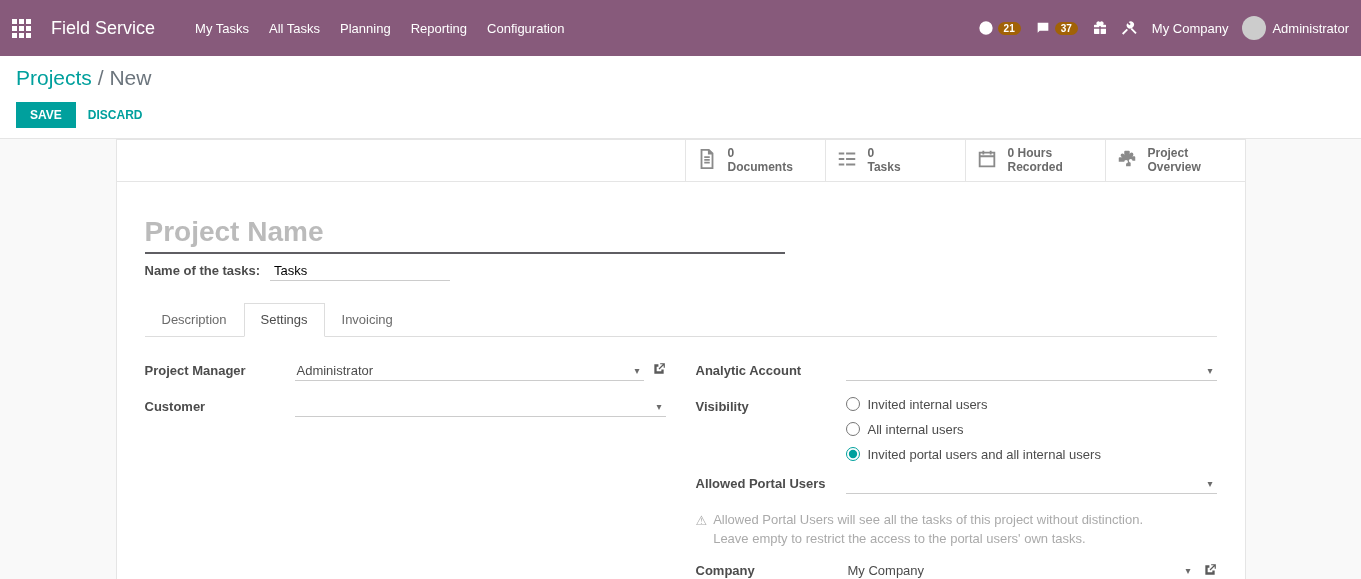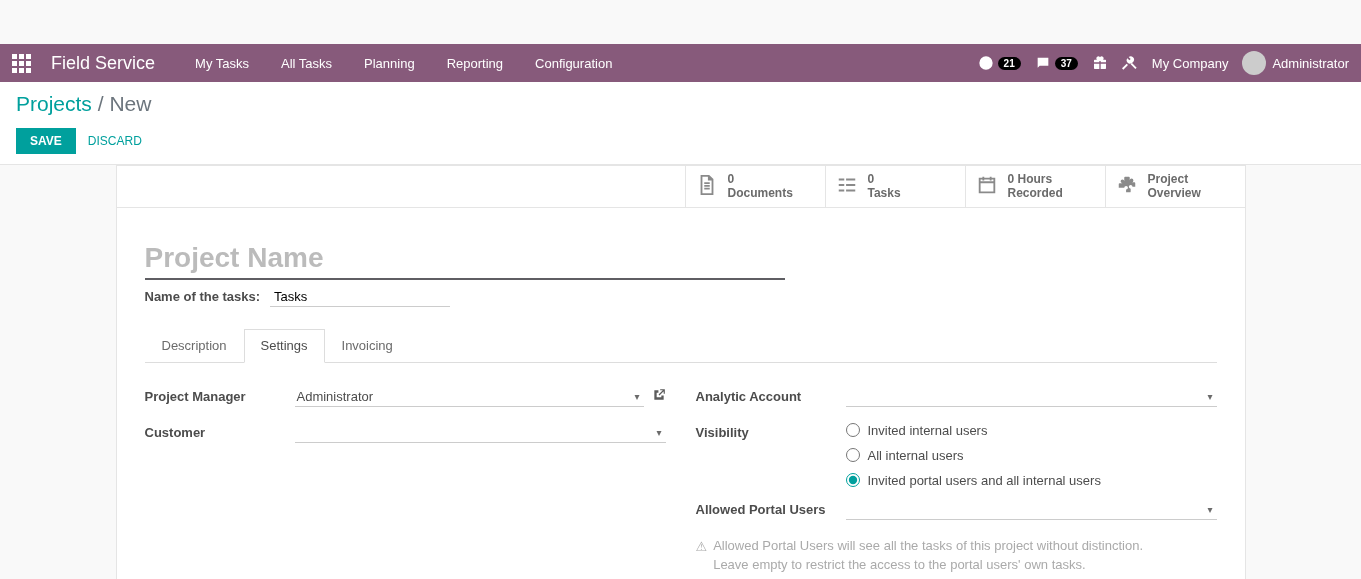--- a/index.html
+++ b/index.html
@@ -1,33 +1,33 @@
 <!DOCTYPE html>
 <html><head>
 <meta charset="utf-8">
 <style>
 * { box-sizing: border-box; margin: 0; padding: 0; }
 body { font-family: "Helvetica Neue", Arial, sans-serif; font-size: 13px; color: #4c4c4c; background: #f9f9f9; overflow: hidden; }
-.navbar { background: #875A7B; height: 38px; display: flex; align-items: center; padding: 0 12px; color: #fff; margin-top: 44px; }
+.navbar { background: #875A7B; height: 56px; display: flex; align-items: center; padding: 0 12px; color: #fff; }
 .apps-icon { display: grid; grid-template-columns: repeat(3, 5px); grid-template-rows: repeat(3, 5px); gap: 2px; margin-right: 20px; cursor:pointer;}
 .apps-icon div { background: #fff; width: 5px; height: 5px; }
 .brand { font-size: 18px; font-weight: 500; margin-right: 40px; }
-.nav-items { display: flex; gap: 32px; flex: 1; }
+.nav-items { display: flex; gap: 20px; flex: 1; }
 .nav-items a { color: #fff; text-decoration: none; font-size: 13px; }
 .nav-right { display: flex; align-items: center; gap: 14px; }
 .chip { display:flex; align-items:center; gap:4px; color:#fff; }
-.chip .badge { background:#000000; color:#fff; border-radius:10px; font-size:10px; padding:1px 6px; font-weight:700;}
+.chip .badge { background:#a16207; color:#fff; border-radius:10px; font-size:10px; padding:1px 6px; font-weight:700;}
 .nav-icon { width:16px; height:16px; fill:#fff; }
 .avatar { width:24px; height:24px; border-radius:50%; background:#ccc; display:inline-block;}
 .subheader { background:#fff; border-bottom:1px solid #e5e5e5; padding: 10px 16px 10px 16px; }
 .breadcrumb { font-size:21px; margin-bottom:12px; color:#6c757d; }
 .breadcrumb a { color:#00A09D; text-decoration:none; }
 .action-buttons { display:flex; gap:12px; align-items:center;}
 .btn-save { background:#00A09D; color:#fff; border:none; padding:6px 14px; font-weight:700; font-size:12px; cursor:pointer; text-transform:uppercase;}
-.btn-discard { color:#00A09D; background:none; border:none; font-weight:400; font-size:12px; cursor:pointer; text-transform:uppercase;}
+.btn-discard { color:#00A09D; background:none; border:none; font-weight:700; font-size:12px; cursor:pointer; text-transform:uppercase;}
 .main-wrap { height: calc(579px - 40px - 80px); overflow-y: scroll; }
 .sheet-container { width: 1130px; margin: 0 auto; }
 .stat-row { display:flex; justify-content:flex-end; border:1px solid #e5e5e5; background:#fff; }
 .stat-box { width:140px; border-left:1px solid #e5e5e5; display:flex; align-items:center; padding:6px 10px; gap:8px; cursor:pointer;}
 .stat-box .icon-slot { width:24px; color:#7c7c7c;}
 .stat-box .text-slot { display:flex; flex-direction:column; color:#6b6b6b; font-size:12px; font-weight:700; line-height:1.2;}
 .sheet { background:#fff; border:1px solid #e5e5e5; border-top:none; padding: 30px 28px; }
 .project-name-input { font-size:28px; color:#4c4c4c; width:640px; border:none; border-bottom:2px solid #5f5e63; padding:4px 0; outline:none;font-weight:bold; }
 .project-name-input::placeholder{ color:#bbb; }
 .subfield-row { display:flex; align-items:center; gap:10px; margin-top:7px; }

